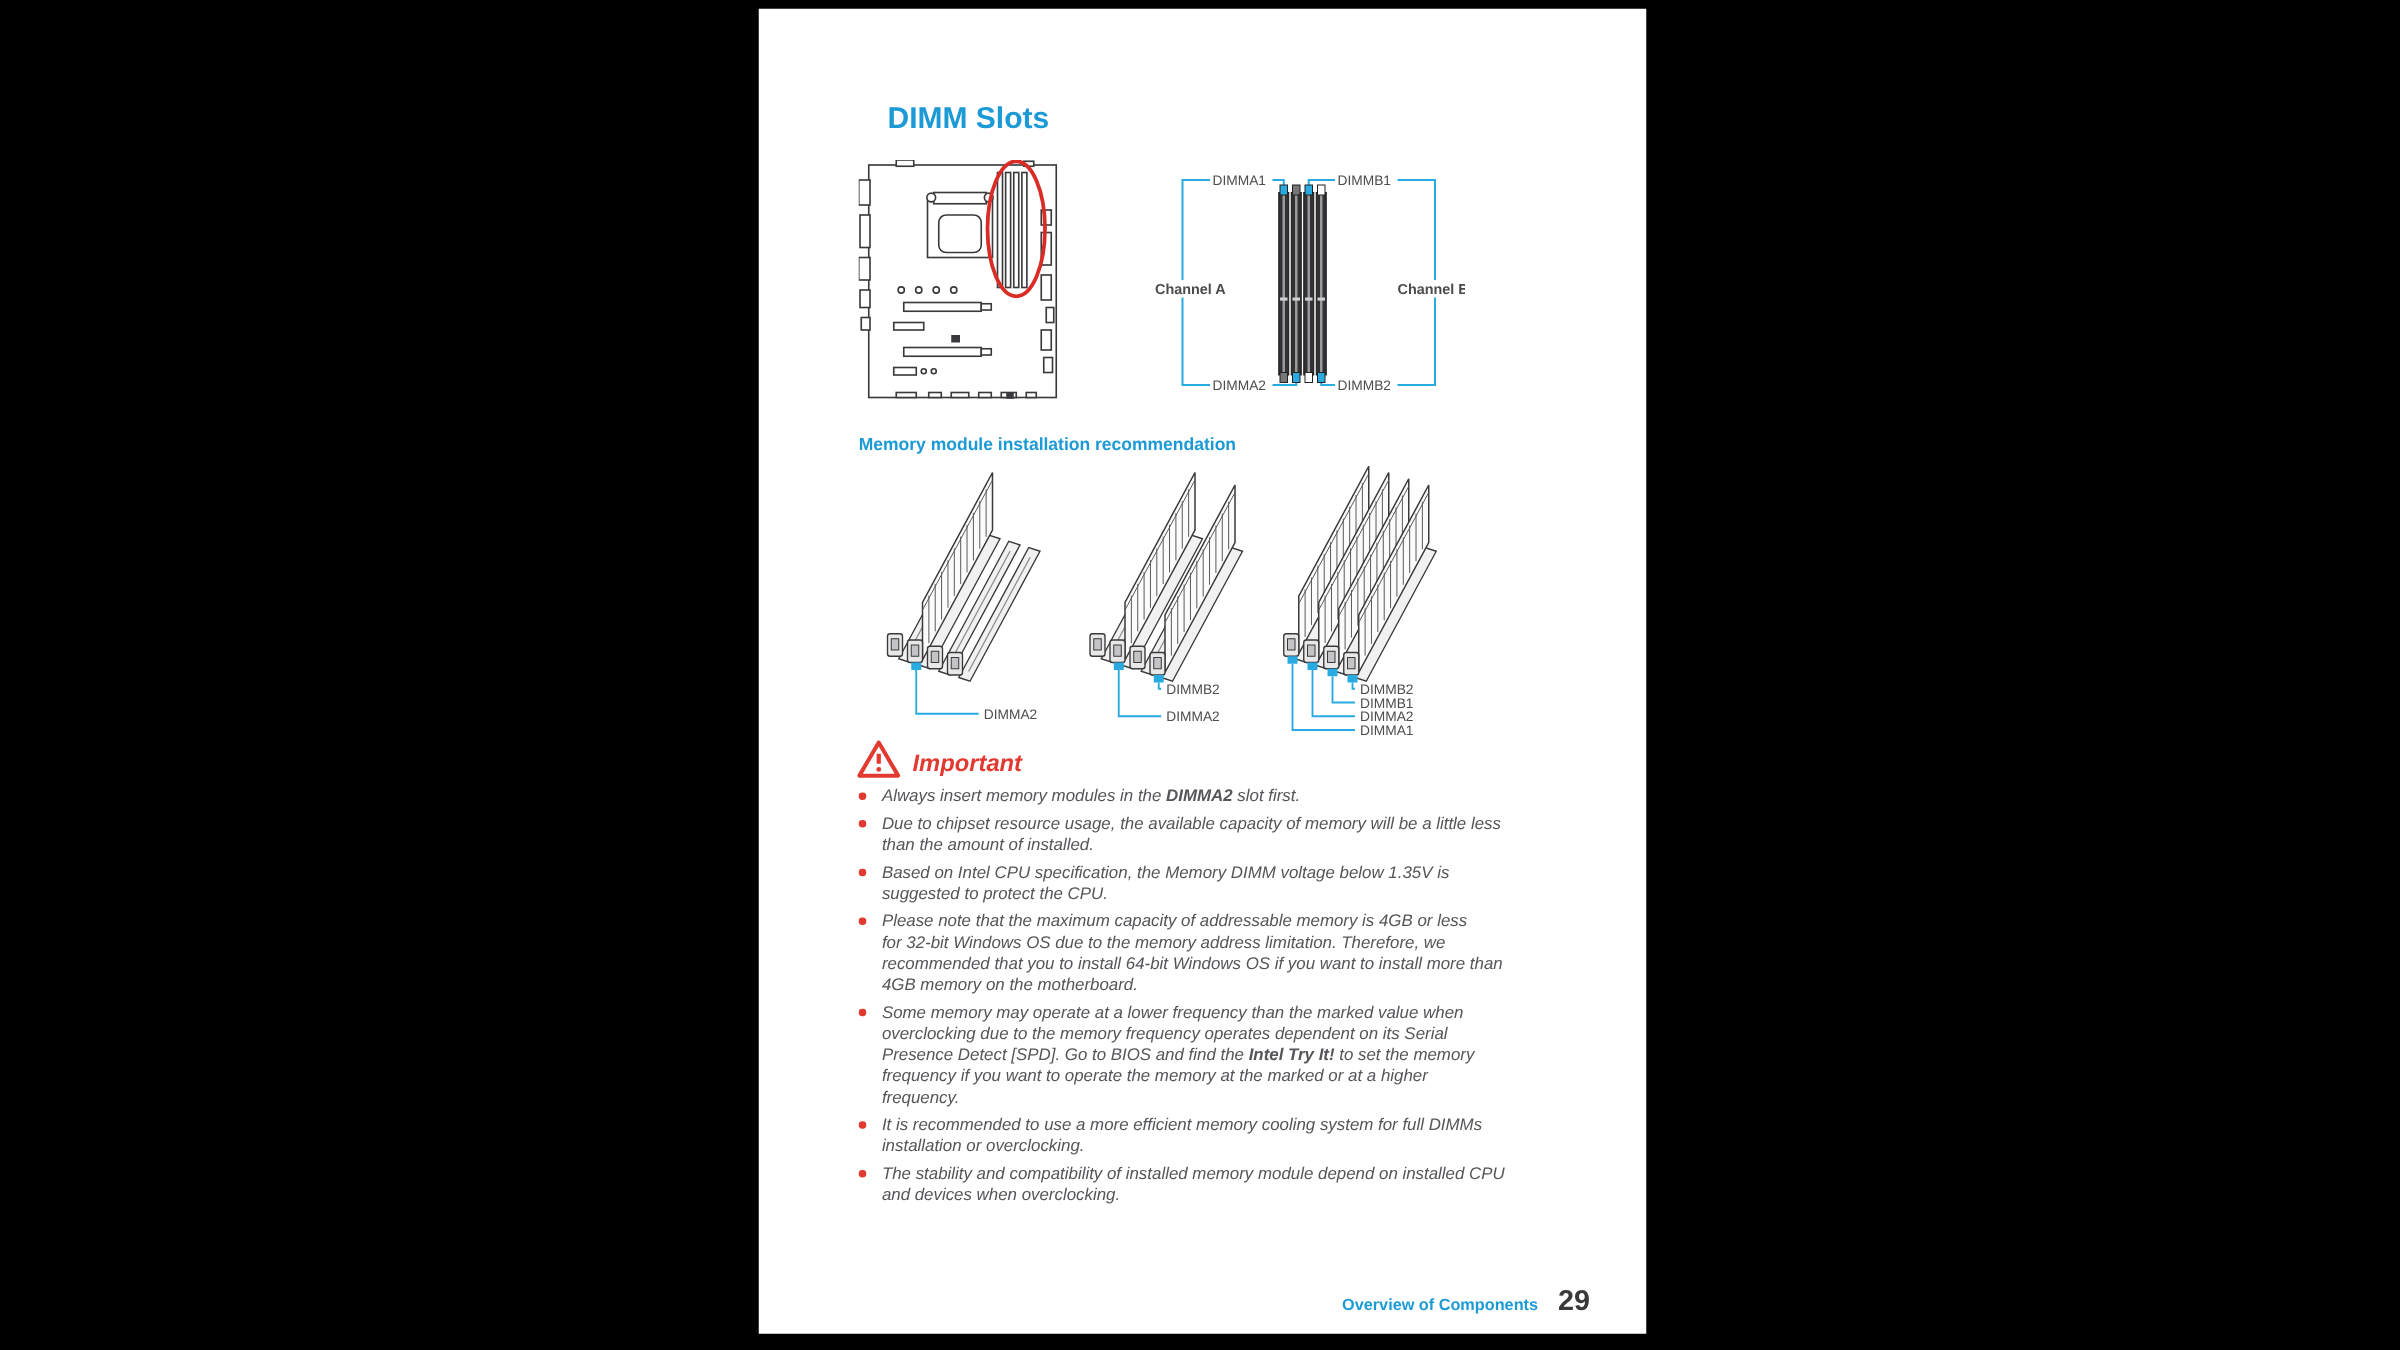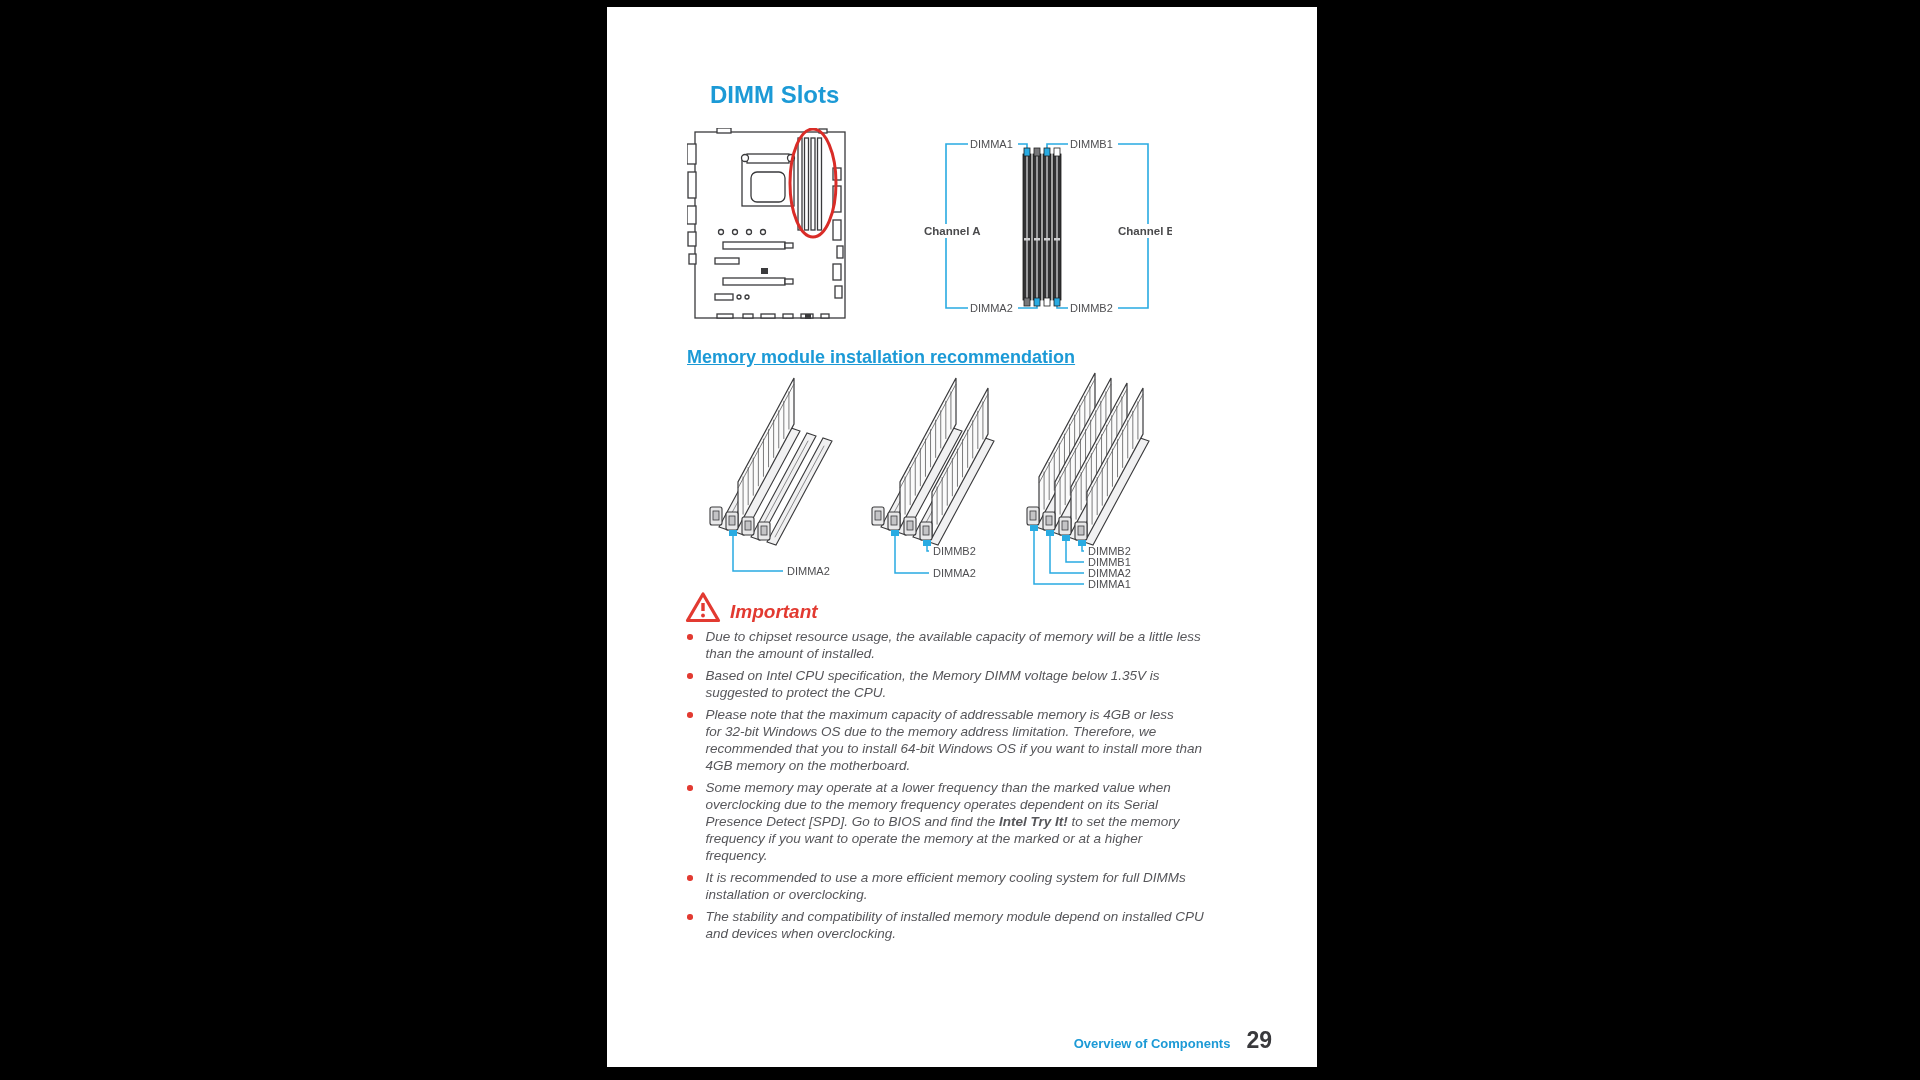--- a/index.html
+++ b/index.html
@@ -7,21 +7,21 @@
     width:1920px;height:1080px;background:#000;position:relative;overflow:hidden;
     font-family:"Liberation Sans", sans-serif;
   }
   .page{
     position:absolute;left:607px;top:7px;width:710px;height:1060px;background:#ffffff;
   }
   .h1{
     position:absolute;left:80px;top:74px;font-size:24px;font-weight:bold;color:#1c9ad6;margin-left:23px;
   }
   .h2{
-    position:absolute;left:80px;top:340px;font-size:18px;font-weight:bold;color:#1c9ad6;text-decoration:underline;
+    position:absolute;left:80px;top:340px;font-size:14px;font-weight:bold;color:#1c9ad6;
   }
   .mobo-svg{position:absolute;left:80px;top:121px;}
   .channel-svg{position:absolute;left:315px;top:125px;}
   .illus{position:absolute;top:352px;}
   #illus1{left:78px;} #illus2{left:240px;} #illus3{left:395px;}
   .svg-label{font-size:11px;fill:#4e4e51;}
   .important-head{
     position:absolute;left:78px;top:584px;display:flex;align-items:flex-end;gap:9px;
   }
   .important-title{
@@ -324,20 +324,26 @@
       <line x1="18" y1="12" x2="18" y2="20" stroke="#e23a31" stroke-width="3.4"></line>
       <circle cx="18" cy="24.5" r="1.9" fill="#e23a31"></circle>
     </svg>
     <span class="important-title">Important</span>
   </div>
 
   <ul class="important-list">
       <li>
         <span class="dot"></span>
         <div class="btxt">
+          <div class="bline"><span>Always insert memory modules in the </span><span class="bold">DIMMA2</span><span> slot first.</span></div>
+        </div>
+      </li>
+      <li>
+        <span class="dot"></span>
+        <div class="btxt">
           <div class="bline"><span>Due to chipset resource usage, the available capacity of memory will be a little less</span></div>
           <div class="bline"><span>than the amount of installed.</span></div>
         </div>
       </li>
       <li>
         <span class="dot"></span>
         <div class="btxt">
           <div class="bline"><span>Based on Intel CPU specification, the Memory DIMM voltage below 1.35V is</span></div>
           <div class="bline"><span>suggested to protect the CPU.</span></div>
         </div>

